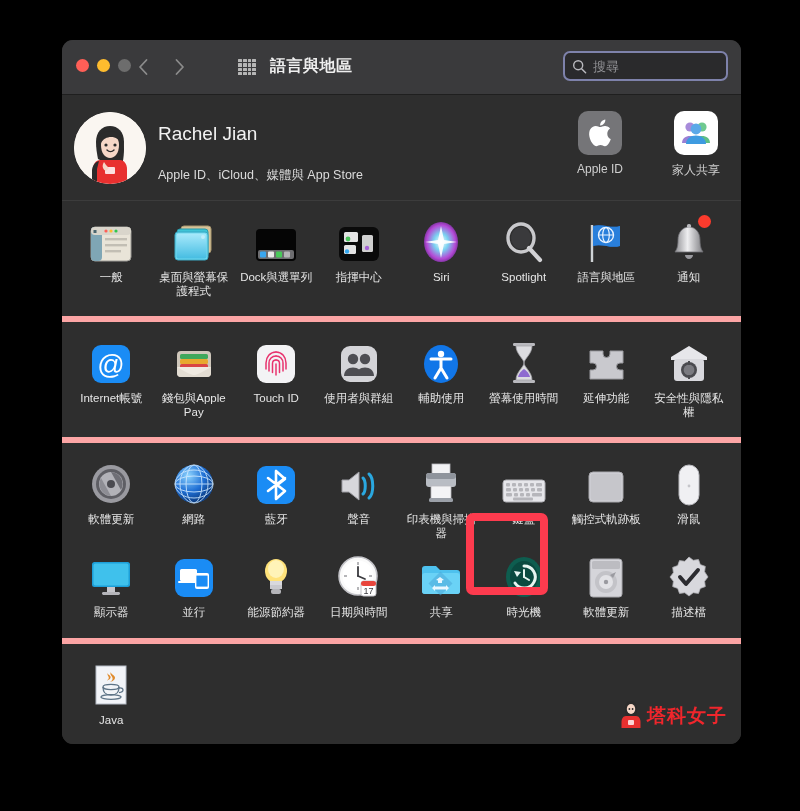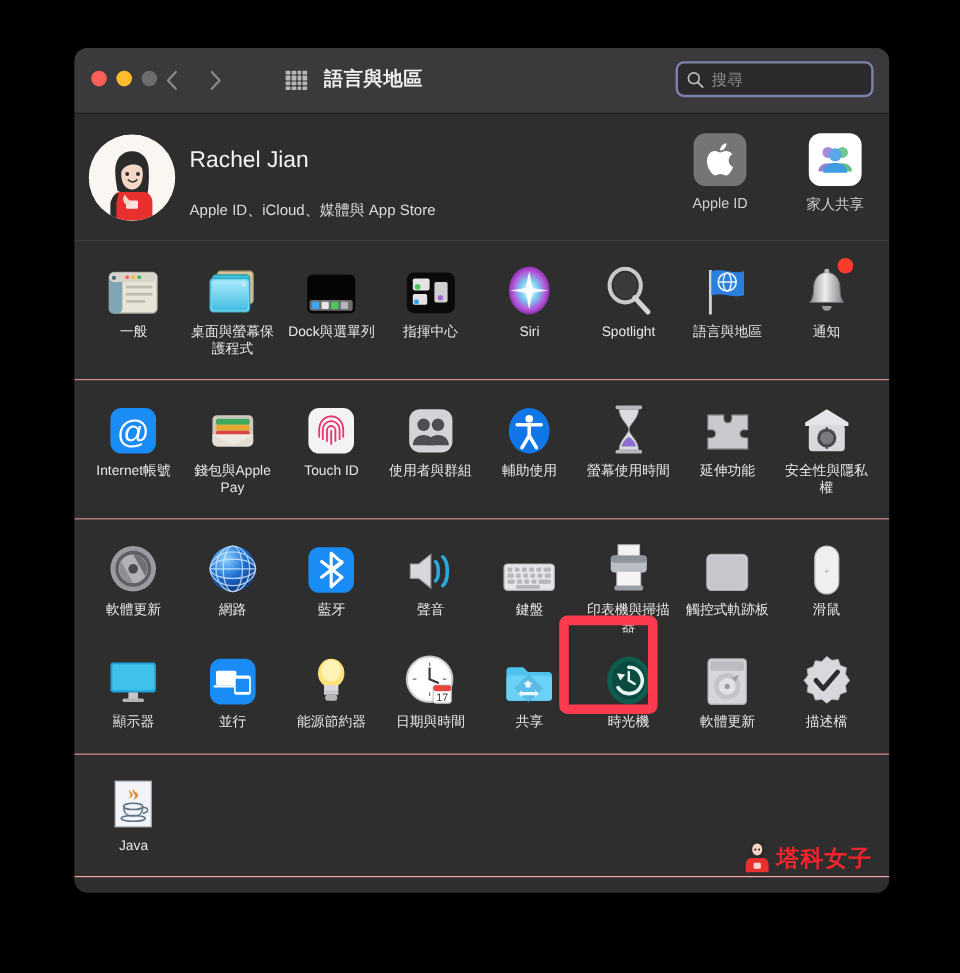--- a/index.html
+++ b/index.html
@@ -58,21 +58,21 @@
   .acct-name{color:#f2f2f2;font-size:19px;line-height:23px;}
   .acct-sub{color:#dcdcdc;font-size:12.5px;margin-top:22px;}
   .acct-right{position:absolute;right:10px;top:16px;display:flex;gap:26px;}
   .acct-tile{width:70px;text-align:center;}
   .acct-tile .sq{width:44px;height:44px;border-radius:10px;margin:0 auto;
     display:flex;align-items:center;justify-content:center;}
   .acct-tile .lbl{color:#cfcfcf;font-size:12px;margin-top:7px;}
   .sq.appleid{background:#757578;}
   .sq.family{background:#ffffff;}
   
-  .section{padding:12px 8px 10px 8px;border-bottom:1px solid #fca5a5;background:#2e2e2e;}
+  .section{padding:12px 8px 10px 8px;border-bottom:6px solid #fca5a5;background:#2e2e2e;}
   .section:last-child{border-bottom:0;}
   .row{display:flex;}
   .cell{
     width:82.5px;padding-top:3px;padding-bottom:8px;text-align:center;position:relative;
   }
   .cell .ico{height:48px;display:flex;align-items:flex-end;justify-content:center;}
   .cell .cap{
     color:#e6e6e6;font-size:11.5px;line-height:13.5px;margin-top:7px;
     padding:0 2px;word-break:break-word;
   }
@@ -470,20 +470,32 @@
       </div>
       <div class="cell">
         <div class="ico">
           <svg width="46" height="40" viewBox="0 0 46 40">
             <path d="M6 14h7l10-8v28l-10-8H6z" fill="#d7d7dc" stroke="#9d9da3"></path>
             <path d="M27 12c3 2.5 3 13.5 0 16" stroke="#2aa8e0" stroke-width="3" fill="none" stroke-linecap="round"></path>
             <path d="M33 8c5 4 5 20 0 24" stroke="#2aa8e0" stroke-width="3" fill="none" stroke-linecap="round"></path>
           </svg>
         </div>
         <div class="cap">聲音</div>
+      </div>
+      <div class="cell">
+        <div class="ico">
+          <svg width="44" height="44" viewBox="0 0 44 44">
+            <rect x="13" y="2" width="18" height="10" fill="#f2f2f4" stroke="#b9b9be" stroke-width=".8"></rect>
+            <rect x="7" y="11" width="30" height="14" rx="3" fill="#b9bdc4"></rect>
+            <rect x="7" y="11" width="30" height="6" rx="3" fill="#8f949c"></rect>
+            <rect x="12" y="24" width="20" height="13" fill="#f4f4f6" stroke="#b9b9be" stroke-width=".8"></rect>
+            <rect x="10" y="36" width="24" height="4" rx="1.5" fill="#9ba0a8"></rect>
+          </svg>
+        </div>
+        <div class="cap">印表機與掃描器</div>
       </div>
       <div class="cell">
         <div class="ico">
           <svg width="46" height="30" viewBox="0 0 46 30">
             <rect x="2" y="4" width="42" height="22" rx="3" fill="#e6e6ea" stroke="#aeaeb3"></rect>
             <g fill="#b6b6bb">
               <rect x="5" y="7" width="4" height="3.4" rx="1"></rect>
                 <rect x="11" y="7" width="4" height="3.4" rx="1"></rect>
                 <rect x="17" y="7" width="4" height="3.4" rx="1"></rect>
                 <rect x="23" y="7" width="4" height="3.4" rx="1"></rect>
@@ -501,32 +513,20 @@
                 <rect x="25" y="17" width="4" height="3.4" rx="1"></rect>
                 <rect x="31" y="17" width="10" height="3.4" rx="1"></rect>
               <rect x="12" y="21.6" width="20" height="3" rx="1"></rect>
             </g>
           </svg>
         </div>
         <div class="cap">鍵盤</div>
       </div>
       <div class="cell">
         <div class="ico">
-          <svg width="44" height="44" viewBox="0 0 44 44">
-            <rect x="13" y="2" width="18" height="10" fill="#f2f2f4" stroke="#b9b9be" stroke-width=".8"></rect>
-            <rect x="7" y="11" width="30" height="14" rx="3" fill="#b9bdc4"></rect>
-            <rect x="7" y="11" width="30" height="6" rx="3" fill="#8f949c"></rect>
-            <rect x="12" y="24" width="20" height="13" fill="#f4f4f6" stroke="#b9b9be" stroke-width=".8"></rect>
-            <rect x="10" y="36" width="24" height="4" rx="1.5" fill="#9ba0a8"></rect>
-          </svg>
-        </div>
-        <div class="cap">印表機與掃描器</div>
-      </div>
-      <div class="cell">
-        <div class="ico">
           <svg width="40" height="36" viewBox="0 0 40 36">
             <rect x="3" y="2" width="34" height="30" rx="4" fill="#d3d3d8" stroke="#a8a8ad"></rect>
             <rect x="4.5" y="3.5" width="31" height="27" rx="3" fill="#c6c6cb"></rect>
           </svg>
         </div>
         <div class="cap">觸控式軌跡板</div>
       </div>
       <div class="cell">
         <div class="ico">
           <svg width="28" height="42" viewBox="0 0 28 42">

